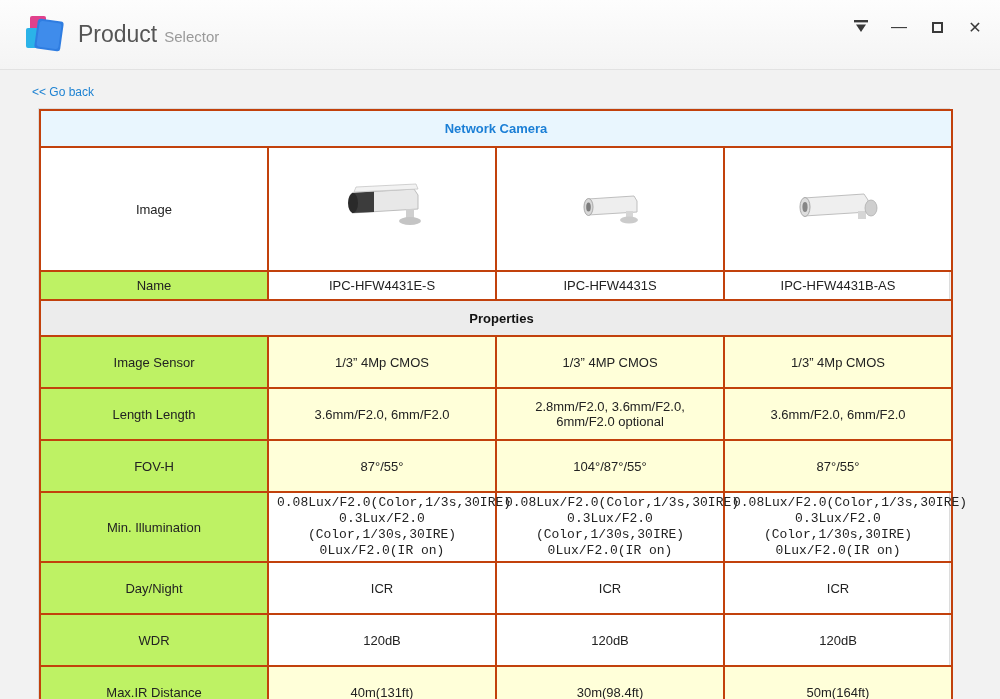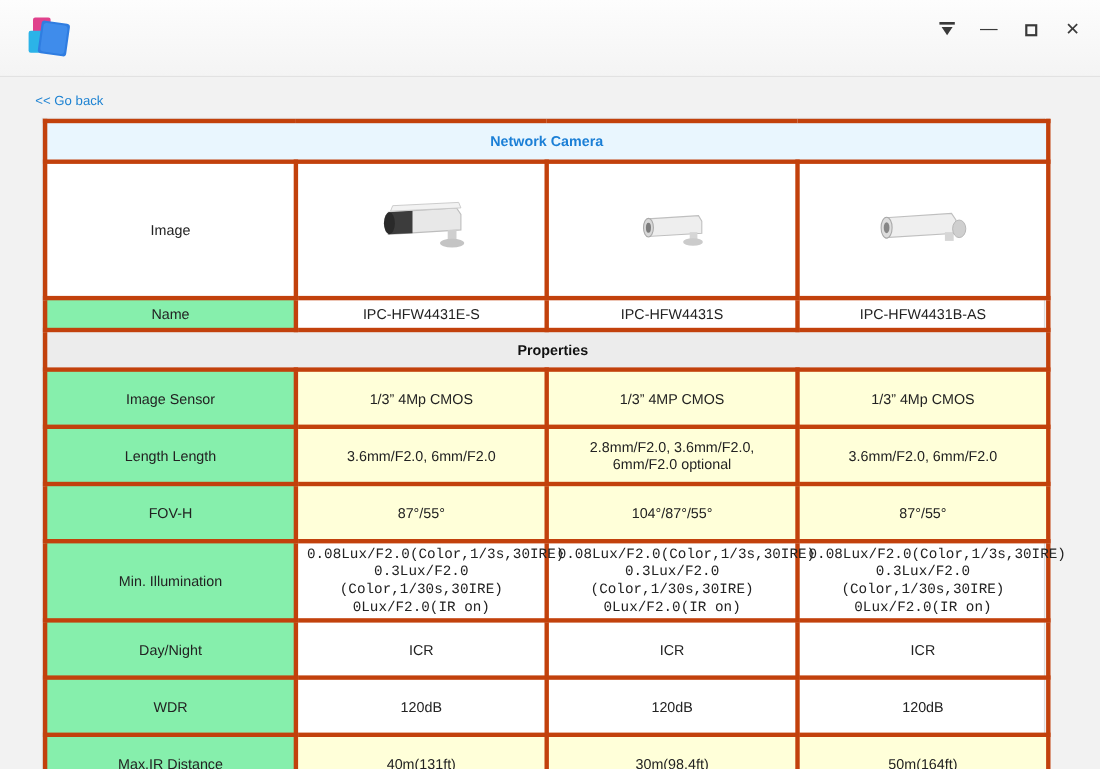--- a/index.html
+++ b/index.html
@@ -46,35 +46,35 @@
     color: #1d82d2;
     font-size: 12px;
     text-decoration: none;
     margin-bottom: 9px;
     cursor: pointer;
     text-align: center;
   }
 
   .table-wrap { margin-left: 6px; width: 912px; background: #fff; border: 1px solid #dcdcdc; }
   table.product-table { border-collapse: collapse; width: 100%; table-layout: fixed; }
-  table.product-table td { border: 4px solid #c2410c; font-size: 13px; text-align: center; vertical-align: middle; }
+  table.product-table td { border: 2px solid #c2410c; font-size: 13px; text-align: center; vertical-align: middle; }
 
   td.table-title {
     background: #e9f6fe;
     color: #1b7fd6;
     font-size: 20px;
     font-weight: bold;
     text-align: left;
     padding: 7px 4px 7px 4px;
     height: 37px;
     border-bottom: 1px solid #dcecf7;
   }
   tr.image-row td { height: 124px; background: #fff; }
   tr.name-row td { height: 29px; }
-  td.row-label { background: #86efac; color: #222; }
+  td.row-label { background: #bef264; color: #222; }
   td.props-header {
     background: #ececec;
     font-weight: bold;
     font-size: 15px;
     color: #111;
     text-align: left;
     padding-left: 12px;
     height: 36px;
   }
   tr.prop-row td { height: 52px; padding: 2px 8px; }
@@ -87,20 +87,24 @@
 <body>
 
 <div class="titlebar">
   <div class="logo-wrap">
     <svg width="42" height="42" viewBox="0 0 42 42">
       <rect x="6" y="2" width="16" height="16" rx="2" fill="#e0418c"></rect>
       <rect x="2" y="14" width="20" height="20" rx="2" fill="#2bb3e8"></rect>
       <rect x="12" y="6" width="26" height="30" rx="3" fill="#2f7de1" transform="rotate(8 25 21)"></rect>
       <rect x="14" y="8" width="22" height="26" rx="3" fill="#3f8ceb" transform="rotate(8 25 21)"></rect>
     </svg>
+  </div>
+  <div class="app-title">
+    <span class="main">Product</span>
+    <span class="sub">Selector</span>
   </div>
   <div class="win-controls">
     <div class="win-btn">
       <svg width="16" height="14" viewBox="0 0 16 14">
         <rect x="1" y="0" width="14" height="2.4" fill="#3a3a3a"></rect>
         <polygon points="3,4.5 13,4.5 8,12" fill="#3a3a3a"></polygon>
       </svg>
     </div>
     <div class="win-btn">
       <span class="min-glyph">—</span>

